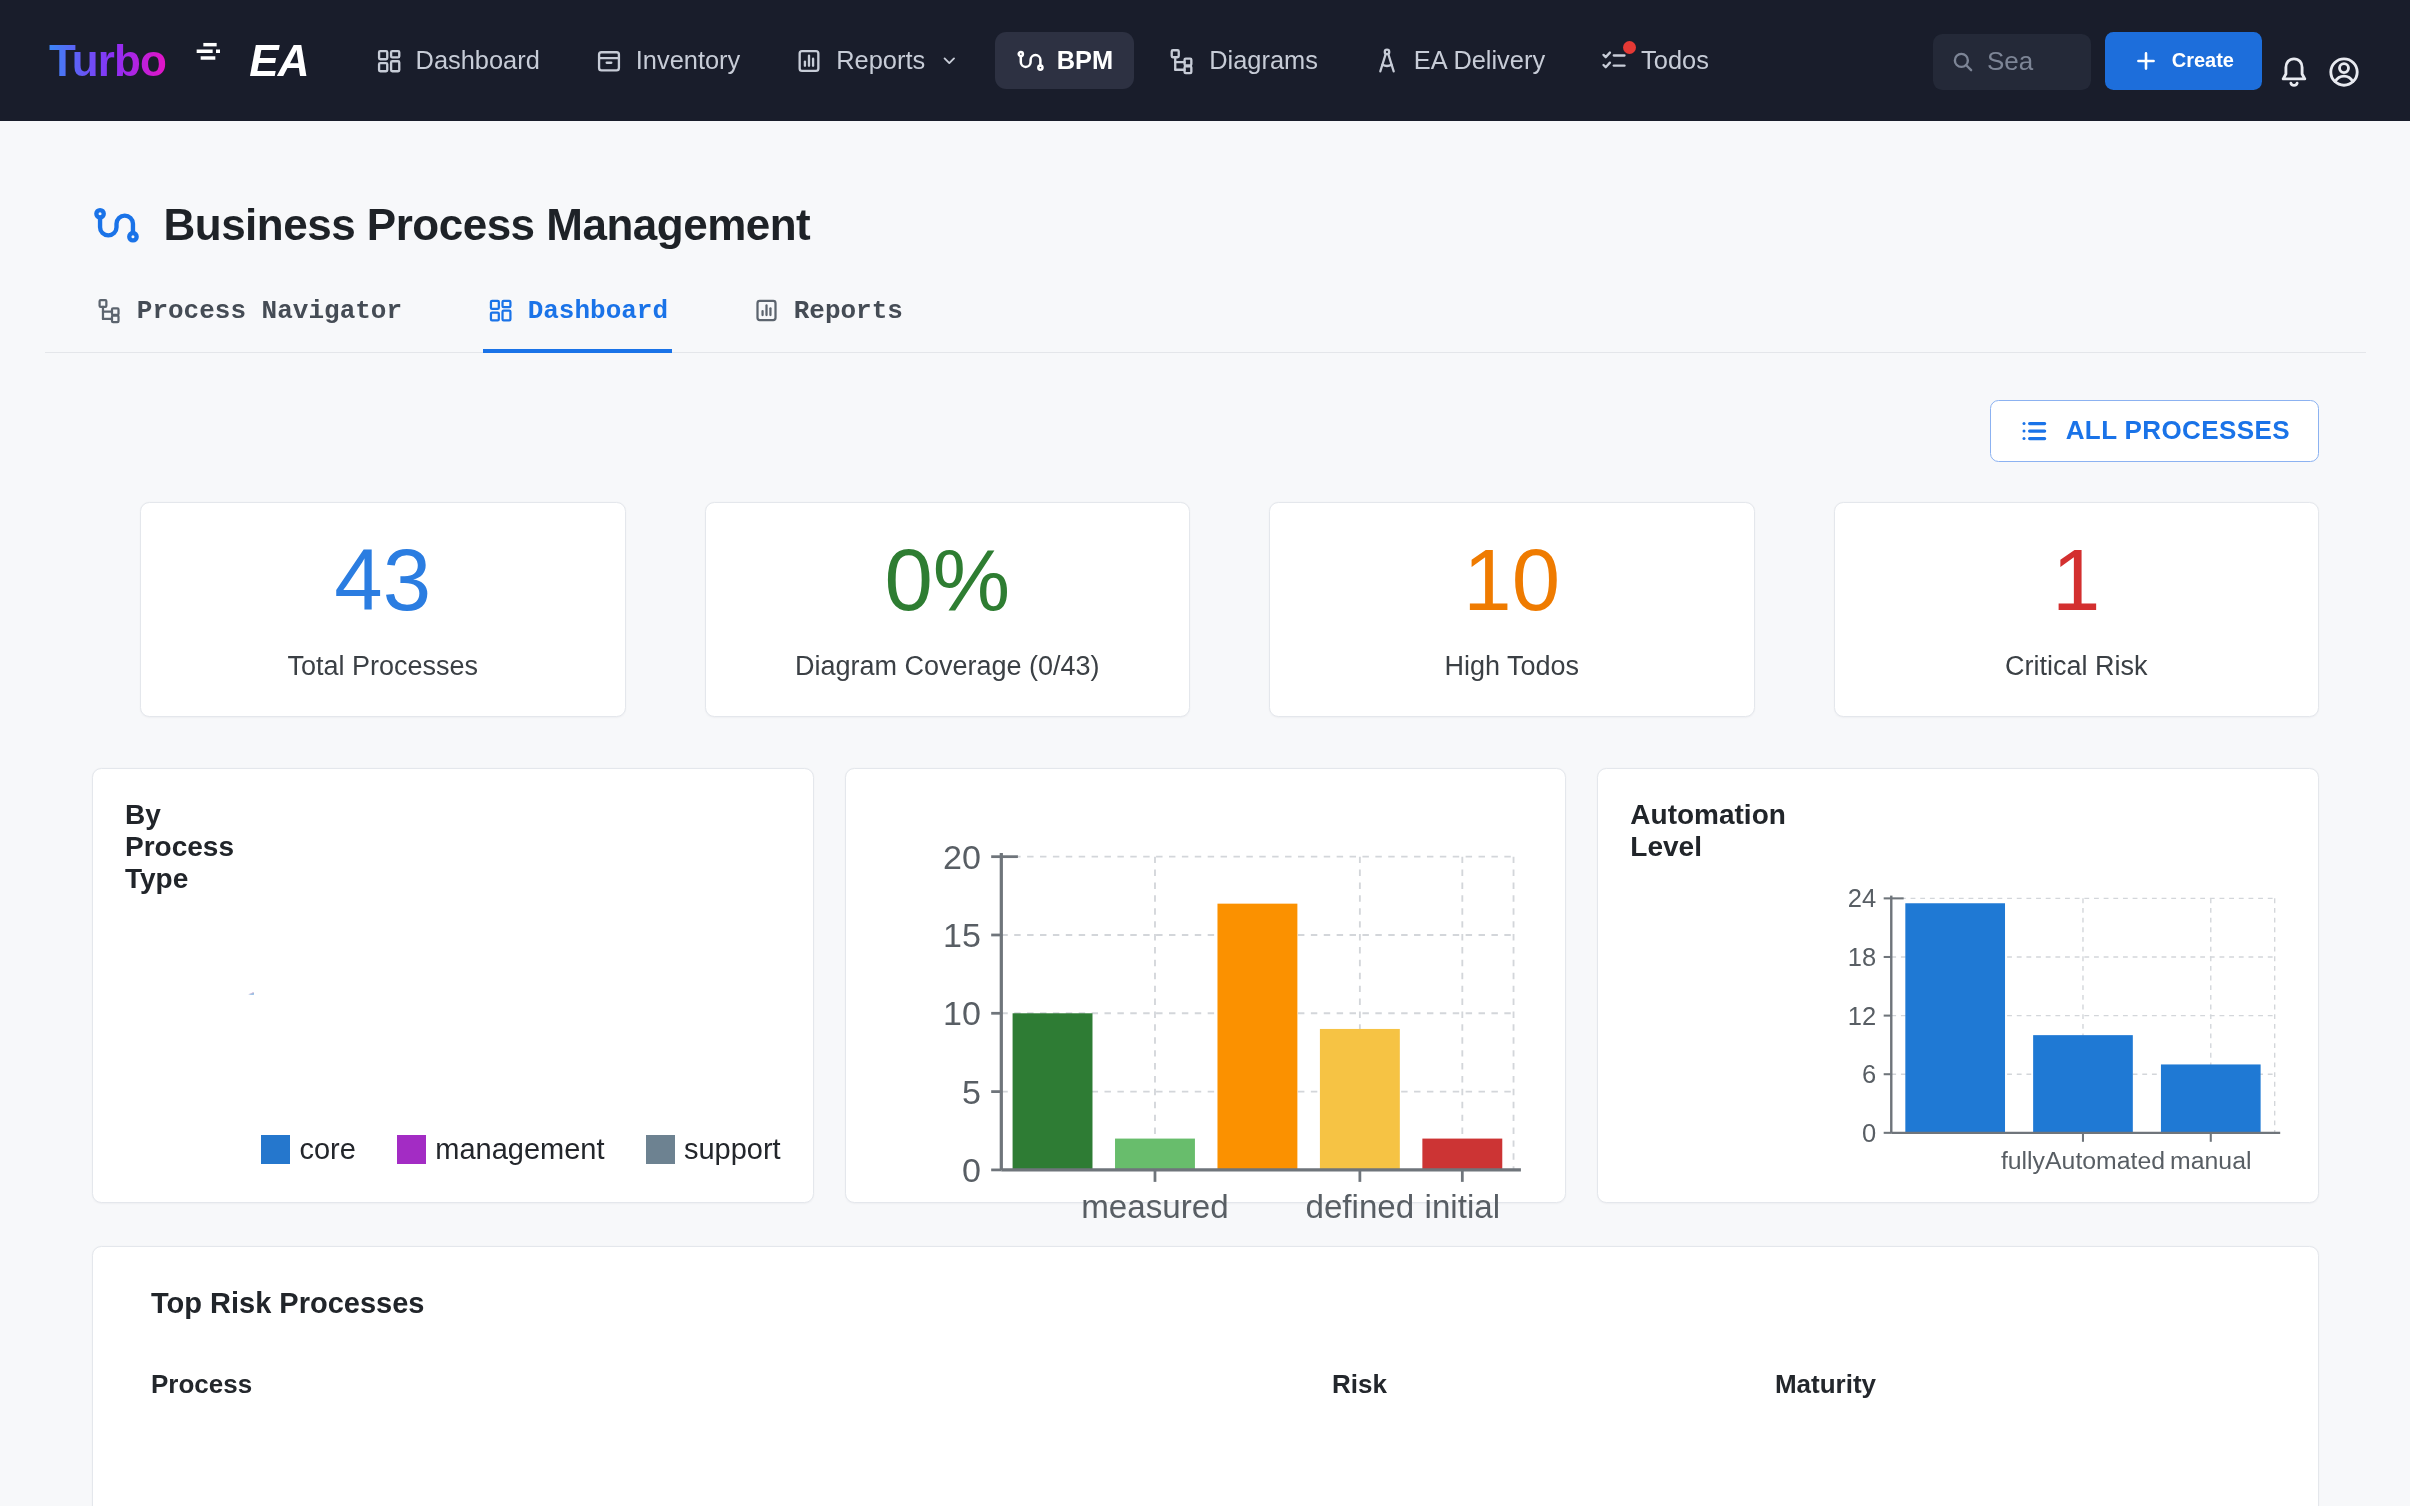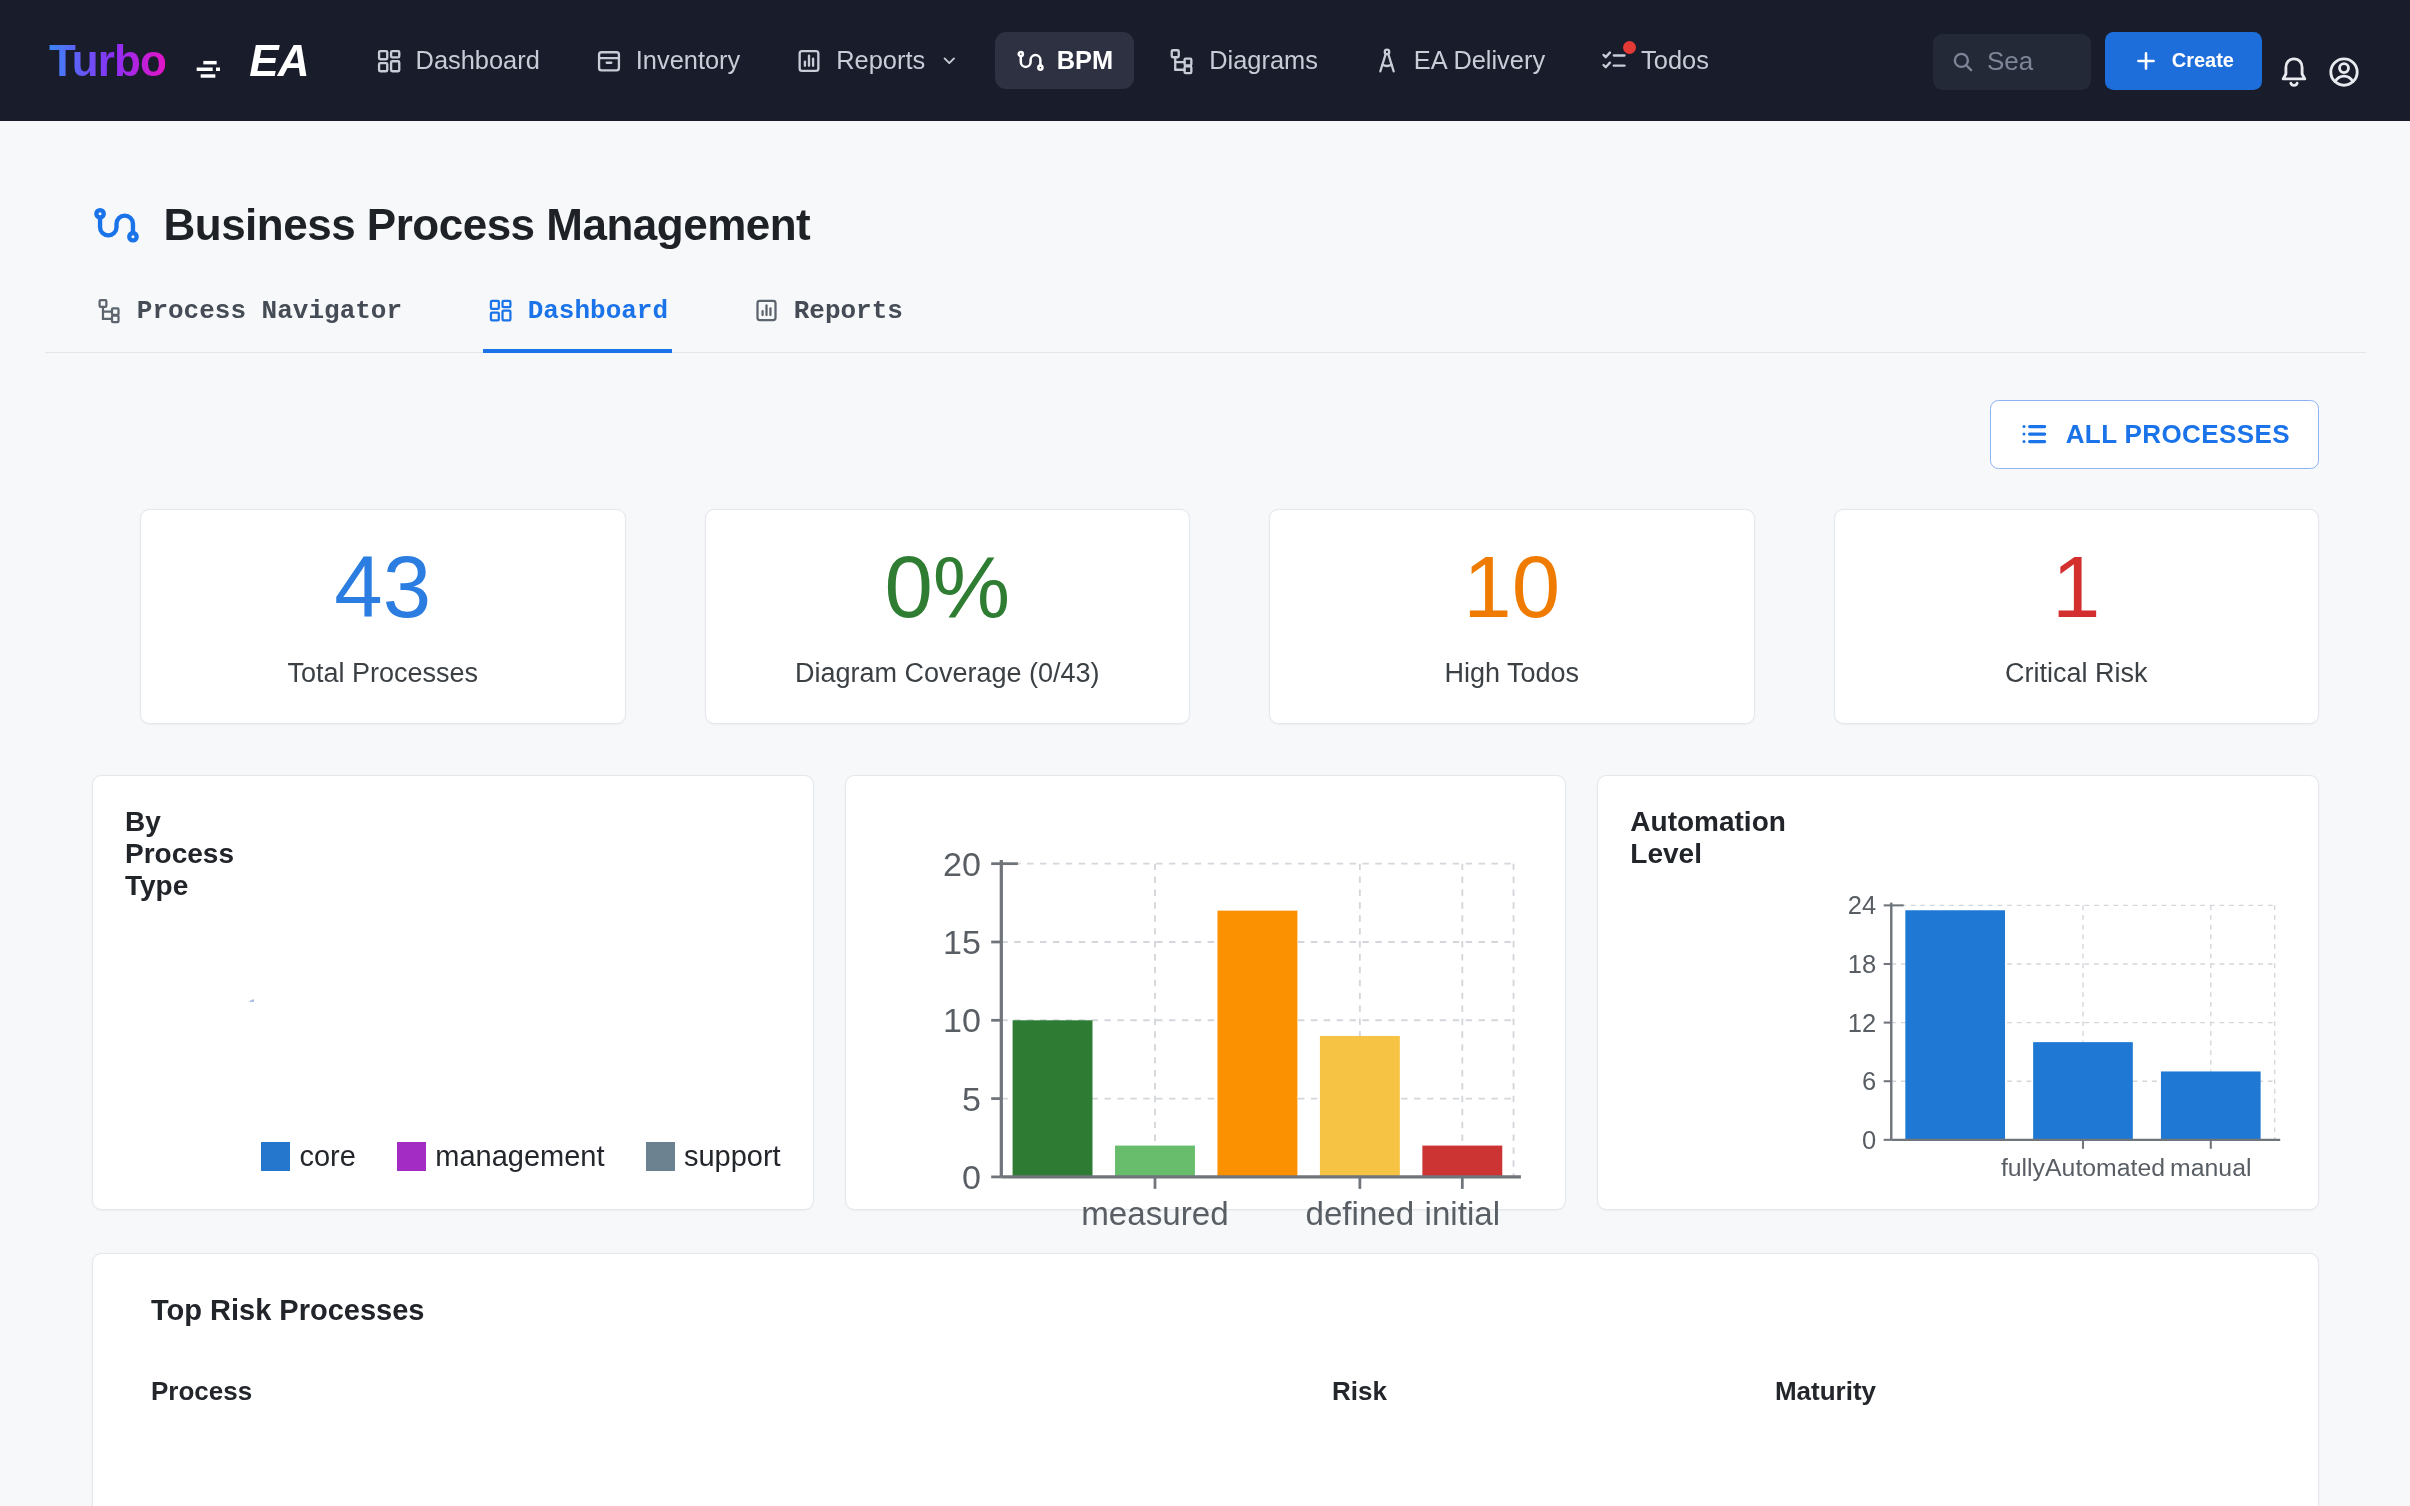--- a/index.html
+++ b/index.html
@@ -1,21 +1,21 @@
 <!DOCTYPE html>
 <html style="font-size:15px"><head>
 <meta charset="utf-8">
 <style>
   * { margin:0; padding:0; box-sizing:border-box; }
   html,body { width:2411px; height:1507px; overflow:hidden; }
   body { font-family:"Liberation Sans", sans-serif; background:#f7f8fa; }
 
   
   .navbar { height:121px; background:#191d2b; display:flex; align-items:center; padding:0 49px; }
-  .brand { display:flex; align-items:flex-end; gap:18px; cursor:pointer; }
+  .brand { display:flex; align-items:flex-start; gap:18px; cursor:pointer; }
   .brand-turbo { font-size:44px; font-weight:800; letter-spacing:-0.9px;
       background:linear-gradient(90deg,#3b86f6 0%,#8b2ff5 55%,#e414c6 100%);
       -webkit-background-clip:text; background-clip:text; color:transparent; }
   .brand-speed { width:38px; height:32px; margin:0 1.9px 0 7.5px; }
   .brand-ea { font-size:44px; font-weight:800; font-style:italic; color:#ffffff; letter-spacing:-0.9px; }
   .nav-items { display:flex; align-items:center; gap:13px; margin-left:45px; }
   .nav-item { display:flex; align-items:center; gap:13px; color:#c7ccd7; font-size:25.4px; font-weight:500;
       padding:14px 21px; border-radius:11.3px; cursor:pointer; white-space:nowrap; }
   .nav-item.active { background:#2d3142; color:#ffffff; font-weight:700; }
   .nav-icon { width:28px; height:28px; display:inline-flex; position:relative; flex:0 0 auto; }
@@ -45,21 +45,21 @@
   .tabs { display:flex; gap:77px; }
   .tab { display:flex; align-items:center; gap:14px; font-size:26px; font-weight:600; color:#454c55;
       padding:5.6px 3.8px 26px; cursor:pointer; position:relative;font-family:Liberation Mono, monospace; }
   .tab .tab-icon { width:27px; height:27px; color:#5c646e; display:inline-flex; }
   .tab .tab-icon svg { width:100%; height:100%; }
   .tab.active { color:#1a73e8; }
   .tab.active .tab-icon { color:#1a73e8; }
   .tab.active::after { content:""; position:absolute; left:0; right:0; bottom:-1.9px; height:4.7px; background:#1a73e8; }
 
   .actions-row { margin-top:47px; display:flex; justify-content:flex-end; }
-  .all-btn { height:69px; padding:0 28px; background:#ffffff; border:1.9px solid #8cb2f1; border-radius:8.5px;
+  .all-btn { height:62px; padding:0 28px; background:#ffffff; border:1.9px solid #8cb2f1; border-radius:8.5px;
       color:#1a73e8; font-size:26px; font-weight:600; letter-spacing:0.4px; display:flex; align-items:center;
       gap:17px; cursor:pointer; font-family:"Liberation Sans",sans-serif; }
   .all-btn svg { width:30px; height:30px; }
 
   .card { background:#ffffff; border:0.9px solid #e4e7ec; border-radius:9.4px; box-shadow:0 0.9px 1.9px rgba(16,24,40,.04); }
 
   .stats { margin-top:40px; display:grid; grid-template-columns:repeat(4,1fr); gap:31px; }
   .stat-card { height:215px; display:flex; flex-direction:column; align-items:center; justify-content:center;margin-left:48px; }
   .stat-value { font-size:87px; font-weight:500; line-height:1; margin-bottom:28px; }
   .stat-label { font-size:27px; color:#3b4045; }

